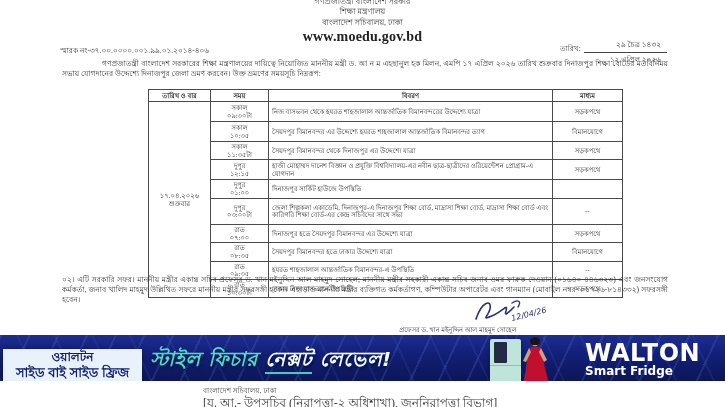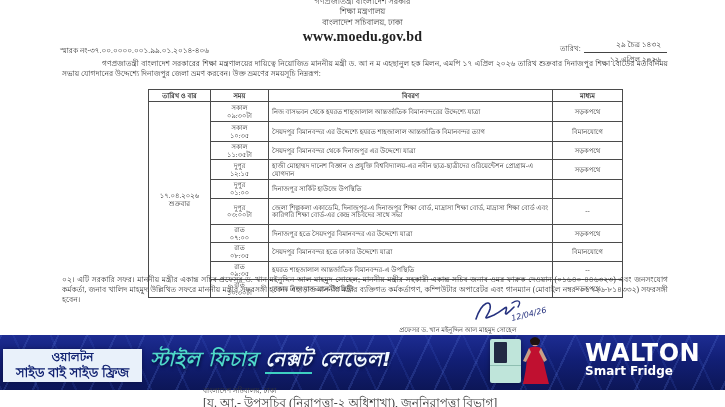--- a/index.html
+++ b/index.html
@@ -36,21 +36,21 @@
   td.desc { text-align:left; }
   td.datecell { font-size:6.9px; }
   
   .para2 { position:absolute; top:275px; left:62px; width:606px; font-size:7.5px;
     line-height:1.35; text-align:justify; color:#2e2e2e; }
   
   .sig-scribble { position:absolute; top:297px; left:468px; width:110px; height:28px; }
   .sig-name { position:absolute; top:324px; left:378px; width:160px; text-align:center;
     font-size:6.6px; color:#2e2e2e; white-space:nowrap; }
   
-  .banner { position:absolute; top:335px; left:0; width:725px; height:55px; overflow:hidden;
+  .banner { position:absolute; top:335px; left:0; width:725px; height:46px; overflow:hidden;
     background:linear-gradient(180deg,#1d2c92 0%,#121f75 45%,#0c1657 100%); }
   .banner .beams { position:absolute; inset:0;
     background:
       repeating-linear-gradient(115deg, rgba(90,120,220,.22) 0 2px, transparent 2px 26px),
       repeating-linear-gradient(65deg, rgba(60,90,200,.18) 0 2px, transparent 2px 34px);
   }
   .badge { position:absolute; left:3px; top:14px; width:139px; height:33px;
     background:#e9f1fa; color:#0f2070; text-align:center;
     font-family:"Liberation Sans","DejaVu Sans",sans-serif; font-weight:bold;
     box-shadow:0 0 4px rgba(0,0,0,.35); }

